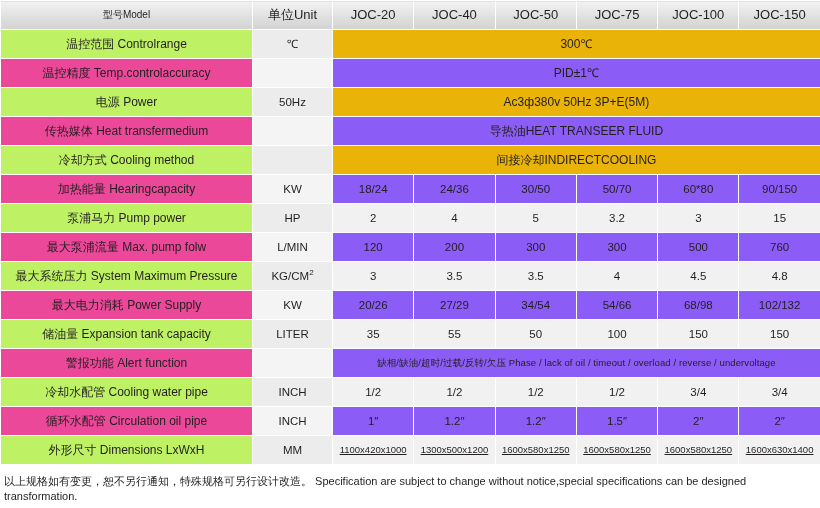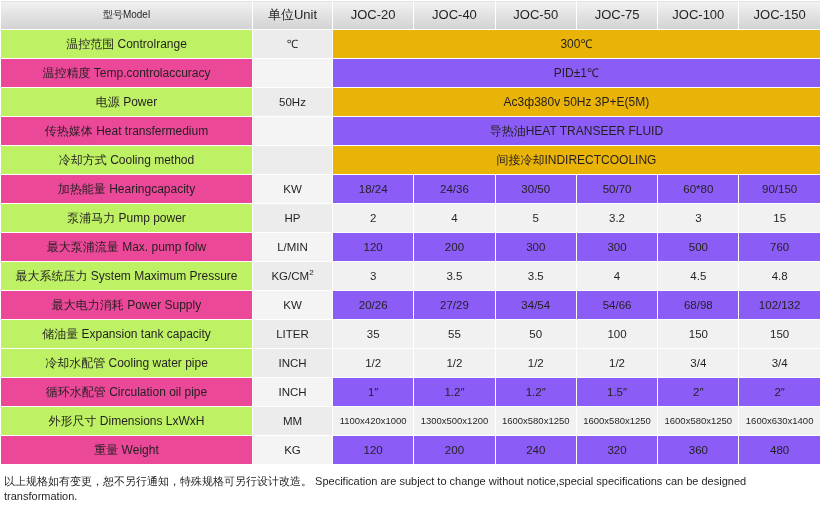--- a/index.html
+++ b/index.html
@@ -68,20 +68,21 @@
     background: #8b5cf6;
     font-size: 12px;
   }
   tr.alt td.span-val { background: #eab308; }
   td.small-span {
     font-size: 9.5px;
     letter-spacing: 0.1px;
   }
   td.tiny {
     font-size: 9.5px;
+    text-decoration: underline;
   }
   .sup {
     font-size: 8px;
     vertical-align: super;
   }
   .footnote {
     font-size: 11px;
     color: #231f20;
     padding: 9px 6px 0 4px;
     line-height: 1.4;
@@ -205,20 +206,25 @@
         <td class="label">储油量 Expansion tank capacity</td>
         <td class="unit">LITER</td>
         <td class="val">35</td>
         <td class="val">55</td>
         <td class="val">50</td>
         <td class="val">100</td>
         <td class="val">150</td>
         <td class="val">150</td>
       </tr>
 
+      <tr>
+        <td class="label">警报功能 Alert function</td>
+        <td class="unit"></td>
+        <td class="span-val small-span" colspan="6">缺相/缺油/超时/过载/反转/欠压 Phase / lack of oil / timeout / overload / reverse / undervoltage</td>
+      </tr>
 
       <tr class="alt">
         <td class="label">冷却水配管 Cooling water pipe</td>
         <td class="unit">INCH</td>
         <td class="val">1/2</td>
         <td class="val">1/2</td>
         <td class="val">1/2</td>
         <td class="val">1/2</td>
         <td class="val">3/4</td>
         <td class="val">3/4</td>
@@ -239,28 +245,18 @@
         <td class="label">外形尺寸 Dimensions LxWxH</td>
         <td class="unit">MM</td>
         <td class="val tiny">1100x420x1000</td>
         <td class="val tiny">1300x500x1200</td>
         <td class="val tiny">1600x580x1250</td>
         <td class="val tiny">1600x580x1250</td>
         <td class="val tiny">1600x580x1250</td>
         <td class="val tiny">1600x630x1400</td>
       </tr>
 
-      <tr>
-        <td class="label">重量 Weight</td>
-        <td class="unit">KG</td>
-        <td class="val">120</td>
-        <td class="val">200</td>
-        <td class="val">240</td>
-        <td class="val">320</td>
-        <td class="val">360</td>
-        <td class="val">480</td>
-      </tr>
 
     </tbody>
   </table>
 
   <div class="footnote">以上规格如有变更，恕不另行通知，特殊规格可另行设计改造。 Specification are subject to change without notice,special specifications can be designed transformation.</div>
 </div>
 
 </body></html>

